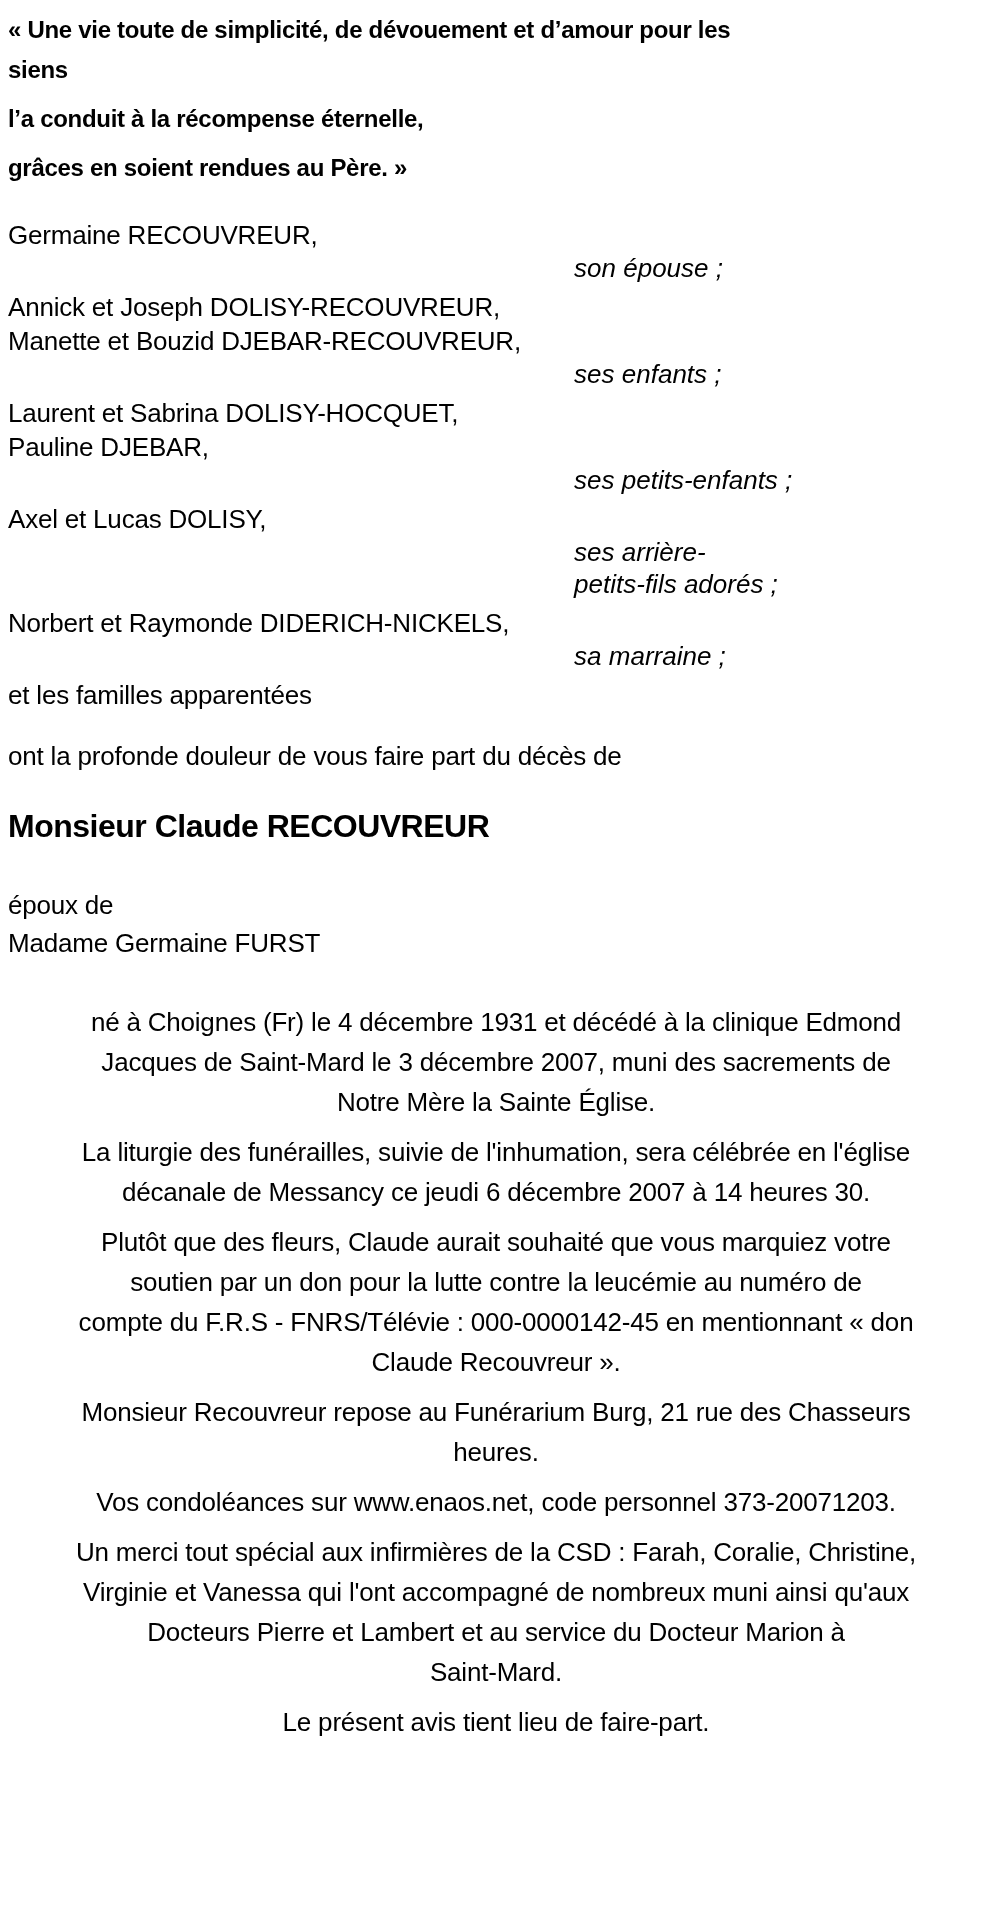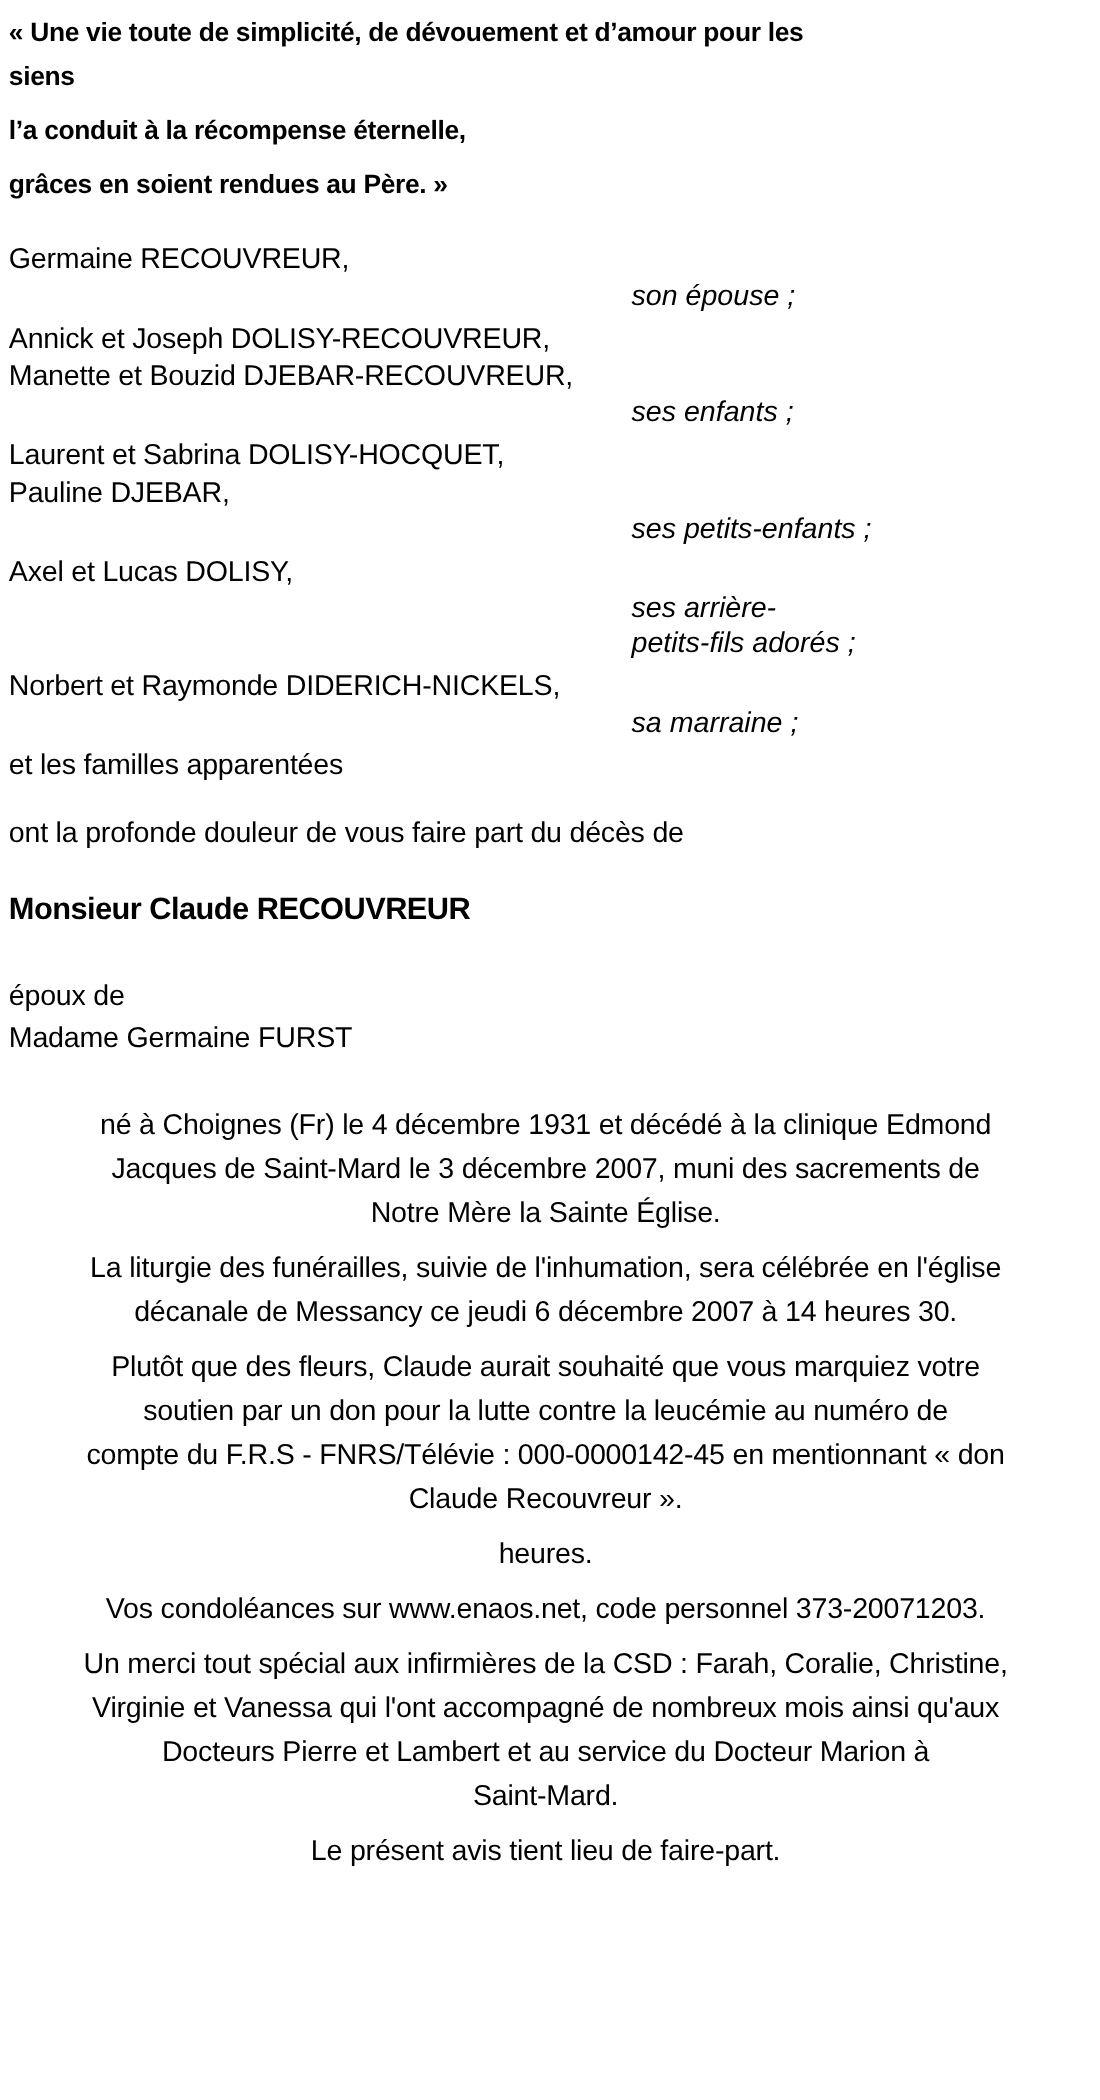--- a/index.html
+++ b/index.html
@@ -29,21 +29,21 @@
   .relation {
     font-style: italic;
     text-align: left;
     max-width: 42%;
     margin-left: auto;
   }
   .relation-line { line-height: 32px; display: block; }
   
   .intro { margin-top: 26px; line-height: 36px; letter-spacing: -0.2px; }
   .deceased {
-    font-size: 28px;
+    font-size: 32px;
     font-weight: bold;
     letter-spacing: -0.5px;
     margin: 28px 0 36px 0;
     line-height: 48px;
   }
   .spouse-line { line-height: 38px; letter-spacing: -0.2px; }
   
   .details { margin-top: 40px; text-align: center; }
   .details .para { margin: 0 0 10px 0; }
   .details .dline { line-height: 40px; display: block; letter-spacing: -0.2px; }
@@ -122,27 +122,28 @@
       <span class="dline">La liturgie des funérailles, suivie de l'inhumation, sera célébrée en l'église</span>
       <span class="dline">décanale de Messancy ce jeudi 6 décembre 2007 à 14 heures 30.</span>
     </div>
     <div class="para">
       <span class="dline">Plutôt que des fleurs, Claude aurait souhaité que vous marquiez votre</span>
       <span class="dline">soutien par un don pour la lutte contre la leucémie au numéro de</span>
       <span class="dline">compte du F.R.S - FNRS/Télévie : 000-0000142-45 en mentionnant « don</span>
       <span class="dline">Claude Recouvreur ».</span>
     </div>
     <div class="para">
+      <span class="dline">Monsieur Recouvreur repose au Funérarium Burg, 21 rue des Chasseurs</span>
       <span class="dline">heures.</span>
     </div>
     <div class="para">
       <span class="dline">Vos condoléances sur www.enaos.net, code personnel 373-20071203.</span>
     </div>
     <div class="para">
       <span class="dline">Un merci tout spécial aux infirmières de la CSD : Farah, Coralie, Christine,</span>
-      <span class="dline">Virginie et Vanessa qui l'ont accompagné de nombreux mois ainsi qu'aux</span>
+      <span class="dline">Virginie et Vanessa qui l'ont accompagné de nombreux muni ainsi qu'aux</span>
       <span class="dline">Docteurs Pierre et Lambert et au service du Docteur Marion à</span>
       <span class="dline">Saint-Mard.</span>
     </div>
     <div class="para">
       <span class="dline">Le présent avis tient lieu de faire-part.</span>
     </div>
   </div>
 
 </body></html>

